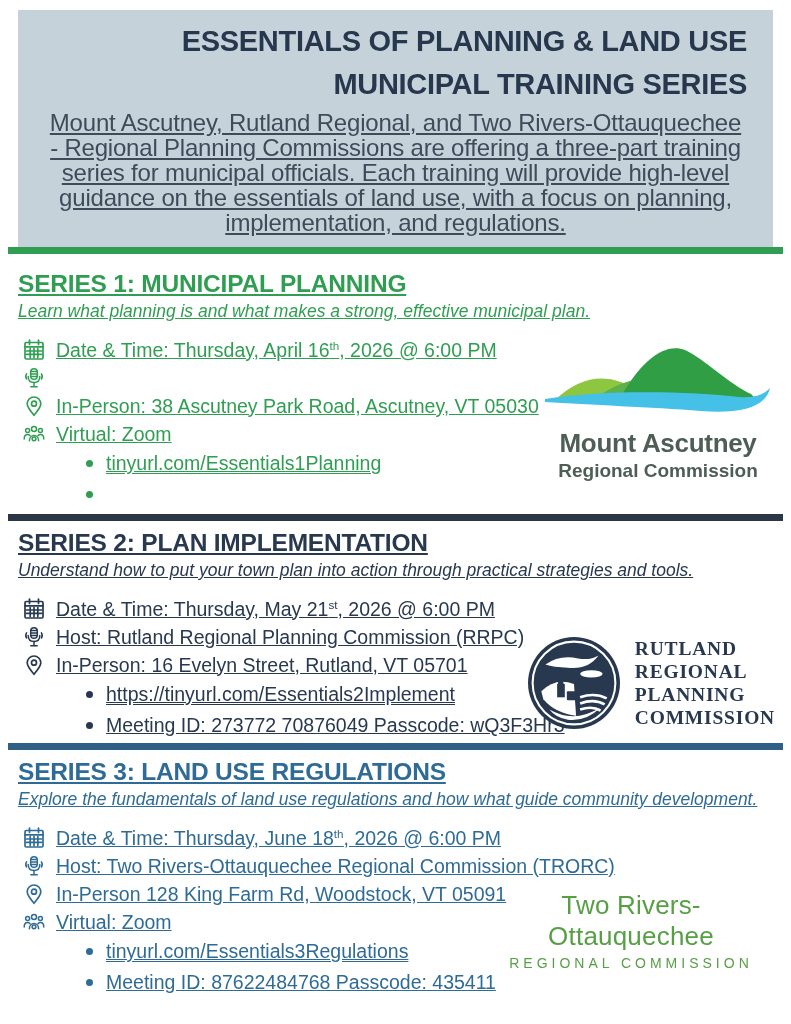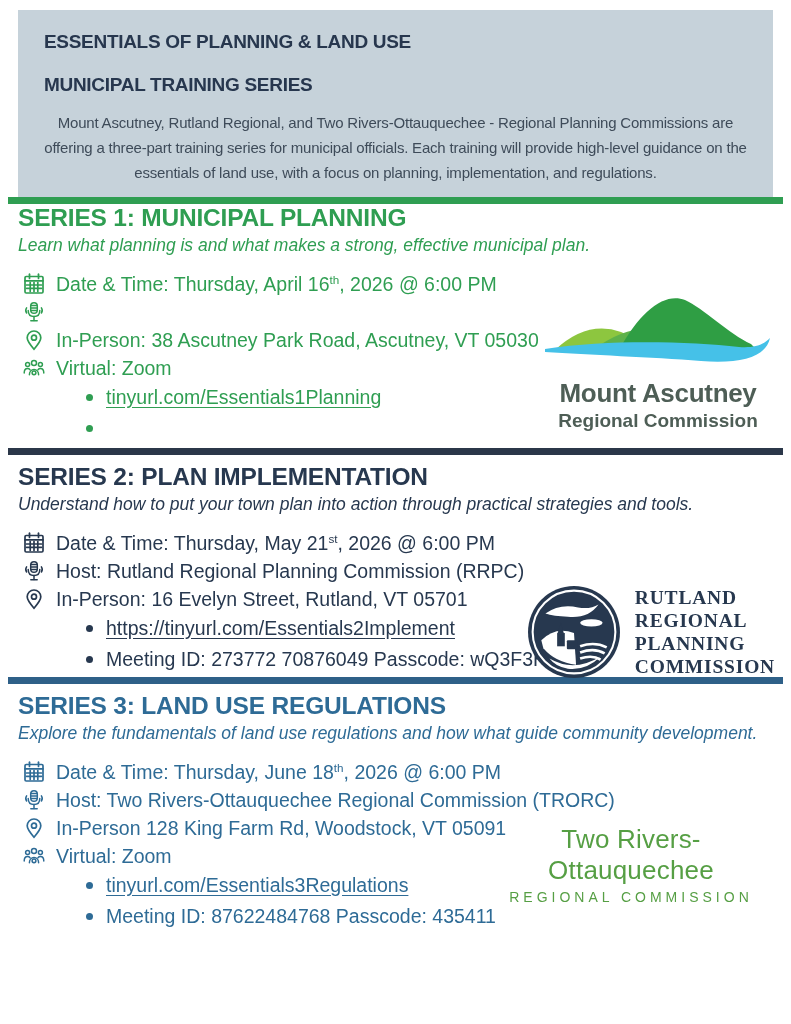--- a/index.html
+++ b/index.html
@@ -7,30 +7,30 @@
   body {
     width:791px; height:1024px; overflow:hidden; background:#fff;
     font-family:"Liberation Sans", sans-serif;
     -webkit-font-smoothing:antialiased;
   }
   
   .header-box {
     margin:10px 18px 0; padding:10px 26px 12px;
     background:var(--header-bg);
   }
-  .title { text-align:left; font-weight:bold; color:var(--title-text);
-    font-size:19px; line-height:43px; letter-spacing:-.3px; }
+  .title { text-align:right; font-weight:bold; color:var(--title-text);
+    font-size:29px; line-height:43px; letter-spacing:-.3px; }
   .header-desc { margin-top:4px; text-align:center; color:var(--header-text);
-    font-size:15px; line-height:25px; letter-spacing:-.2px; }
+    font-size:24px; line-height:25px; letter-spacing:-.2px;text-decoration:underline; }
   .accent-bar { height:7px; margin:0 8px; background:var(--green); }
   .divider-navy { height:7px; margin:4px 8px 0; background:var(--divider-navy); }
   .divider-steel { height:7px; margin:2px 8px 0; background:var(--divider-steel); }
 
   
-  .section { position:relative; padding:0 18px 0; }
+  .section { position:relative; padding:16px 18px 0;text-decoration:underline; }
   .section h2 { margin:0; font-size:24.5px; font-weight:bold; letter-spacing:-.2px; }
   .subtitle { margin-top:2px; font-style:italic; font-size:17.5px; line-height:22px; }
   .s1 { color:var(--green); }
   .s2 { color:var(--navy); }
   .s3 { color:var(--steel); }
   .rows { margin-top:14px; }
   .s2 .rows { }
   .s3 .rows { margin-top:14px; }
   .row { display:flex; align-items:center; height:28px; font-size:19.5px; }
   .row .ic { width:24px; height:24px; flex:0 0 24px; margin-left:4px; margin-right:10px; }
@@ -40,21 +40,21 @@
     flex:0 0 7px; margin-right:13px; }
   a.link { color:inherit; text-decoration:underline; text-underline-offset:3px; }
   sup { font-size:60%; vertical-align:super; line-height:0; }
 
   
   .logo-marc { position:absolute; right:16px; top:80px; width:234px; text-align:center; }
   .logo-marc svg { width:234px; height:92px; display:block; }
   .marc-l1 { font-size:26px; font-weight:bold; color:var(--marc-text); letter-spacing:-.3px; margin-top:2px; }
   .marc-l2 { font-size:19px; font-weight:bold; color:var(--marc-text); margin-top:1px; }
 
-  .logo-rrpc { position:absolute; right:16px; top:130px; display:flex; align-items:center; gap:14px; }
+  .logo-rrpc { position:absolute; right:16px; top:115px; display:flex; align-items:center; gap:14px; }
   .logo-rrpc svg { width:94px; height:94px; display:block; }
   .rrpc-text { font-family:"Liberation Serif", serif; font-weight:bold; color:var(--navy);
     font-size:19.5px; line-height:23px; letter-spacing:.8px; }
 
   .logo-trorc { position:absolute; right:10px; top:122px; width:300px; text-align:center; }
   .trorc-word { display:flex; align-items:center; justify-content:center; font-weight:bold;
     font-size:55px; letter-spacing:-2px; line-height:52px; }
   .trorc-tr { color:var(--trorc-green); }
   .trorc-rc { color:var(--trorc-blue); }
   .trorc-o { width:50px; height:50px; margin:0 -3px; transform:translateY(2px); }

